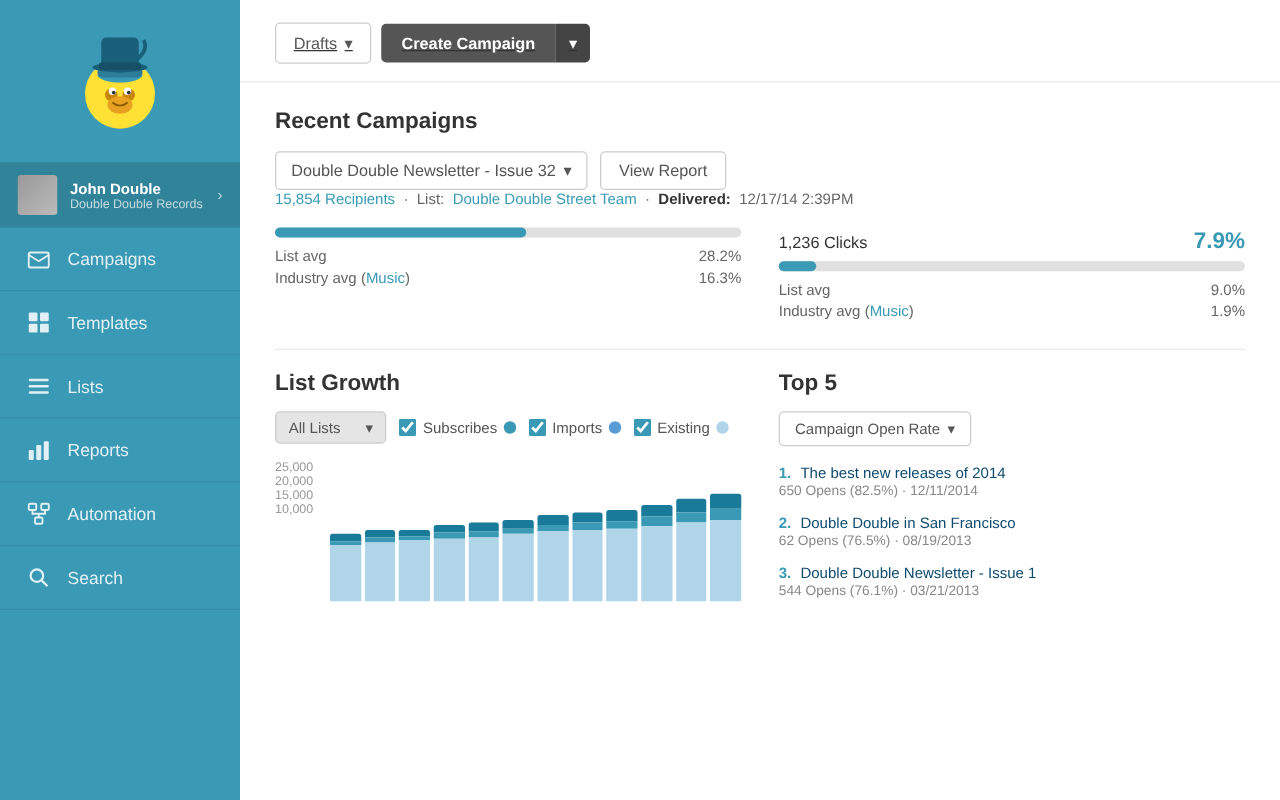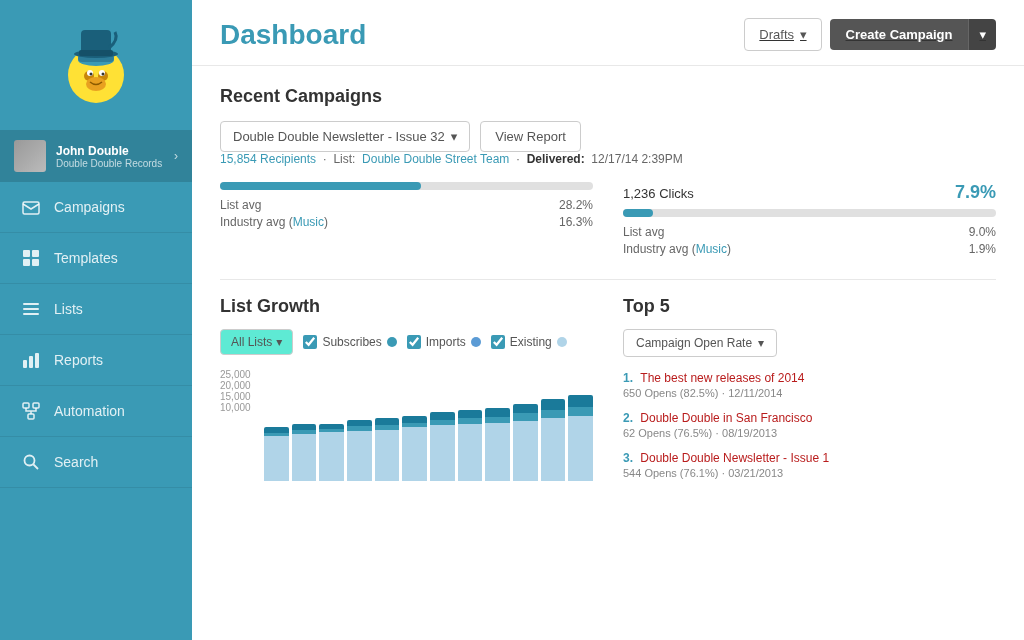--- a/index.html
+++ b/index.html
@@ -52,33 +52,33 @@
     .stat-sub { display: flex; justify-content: space-between; font-size: 12px; color: #666; margin-bottom: 3px; }
     .stat-sub-link { color: #3a9ab5; text-decoration: none; }
     .divider-h { border: none; border-top: 1px solid #e8e8e8; margin: 16px 0; }
 
     
     .bottom-grid { display: grid; grid-template-columns: 1fr 1fr; gap: 30px; }
     .list-growth { }
     .top5 { }
     .sub-section-title { font-size: 18px; font-weight: 700; color: #333; margin-bottom: 12px; }
     .filter-row { display: flex; align-items: center; gap: 10px; margin-bottom: 14px; flex-wrap: wrap; }
-    .filter-dropdown { background: #5eead4; border: 1px solid #ccc; color: #555; padding: 5px 10px; border-radius: 4px; font-size: 12px; cursor: pointer; display: flex; align-items: center; gap: 4px; }
+    .filter-dropdown { background: #e5e5e5; border: 1px solid #ccc; color: #555; padding: 5px 10px; border-radius: 4px; font-size: 12px; cursor: pointer; display: flex; align-items: center; gap: 20px; }
     .checkbox-label { display: flex; align-items: center; gap: 5px; font-size: 12px; color: #555; }
     .checkbox-label input[type=checkbox] { accent-color: #3a9ab5; width: 14px; height: 14px; }
     .dot { width: 10px; height: 10px; border-radius: 50%; display: inline-block; }
     .dot-teal { background: #3a9ab5; }
     .dot-blue { background: #5b9bd5; }
     .dot-light { background: #b0d4e8; }
 
     
     .top5-dropdown { background: #fff; border: 1px solid #ccc; color: #555; padding: 6px 12px; border-radius: 4px; font-size: 12px; cursor: pointer; display: flex; align-items: center; gap: 6px; margin-bottom: 14px; }
     .top5-item { margin-bottom: 12px; }
     .top5-item-title { font-size: 12px; }
-    .top5-item-title a { color: #b91c1c; text-decoration: none; font-weight: 500; }
+    .top5-item-title a { color: #0c4a6e; text-decoration: none; font-weight: 500; }
     .top5-item-meta { font-size: 11px; color: #888; margin-top: 2px; }
     .top5-num { color: #3a9ab5; font-weight: 700; margin-right: 4px; }
   </style>
 </head>
 <body>
 
 <div class="sidebar">
   <div class="sidebar-logo">
     <svg class="monkey-svg" viewBox="0 0 90 90">
 
@@ -173,21 +173,20 @@
           </svg>
       </span>
       <span>Search</span>
     </div>
   </nav>
 </div>
 
 <div class="main">
 
   <div class="main-header">
-    <h1 class="page-title">Dashboard</h1>
     <div class="header-actions">
       <button class="btn-drafts">
         <span>Drafts</span>
         <span>▾</span>
       </button>
       <div class="btn-create-group">
         <button class="btn-create">Create Campaign</button>
         <button class="btn-create-arrow">▾</button>
       </div>
     </div>

